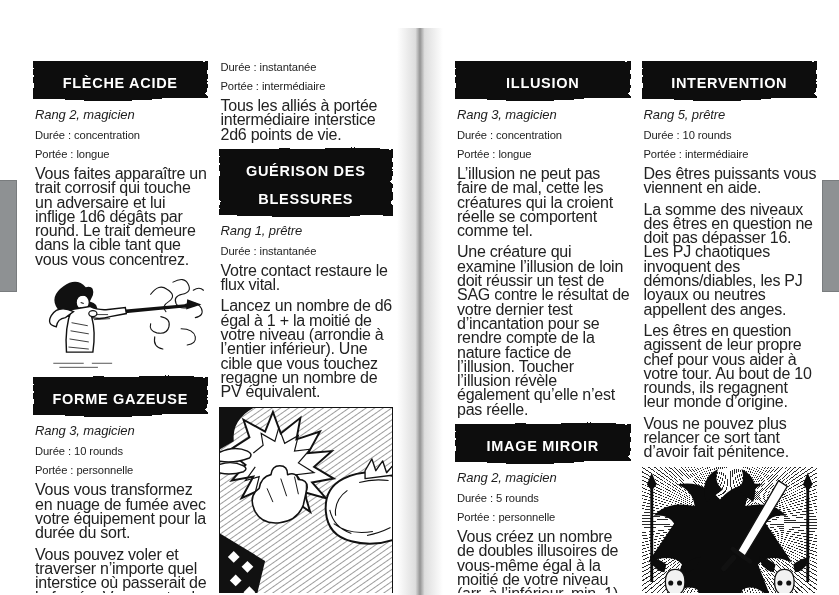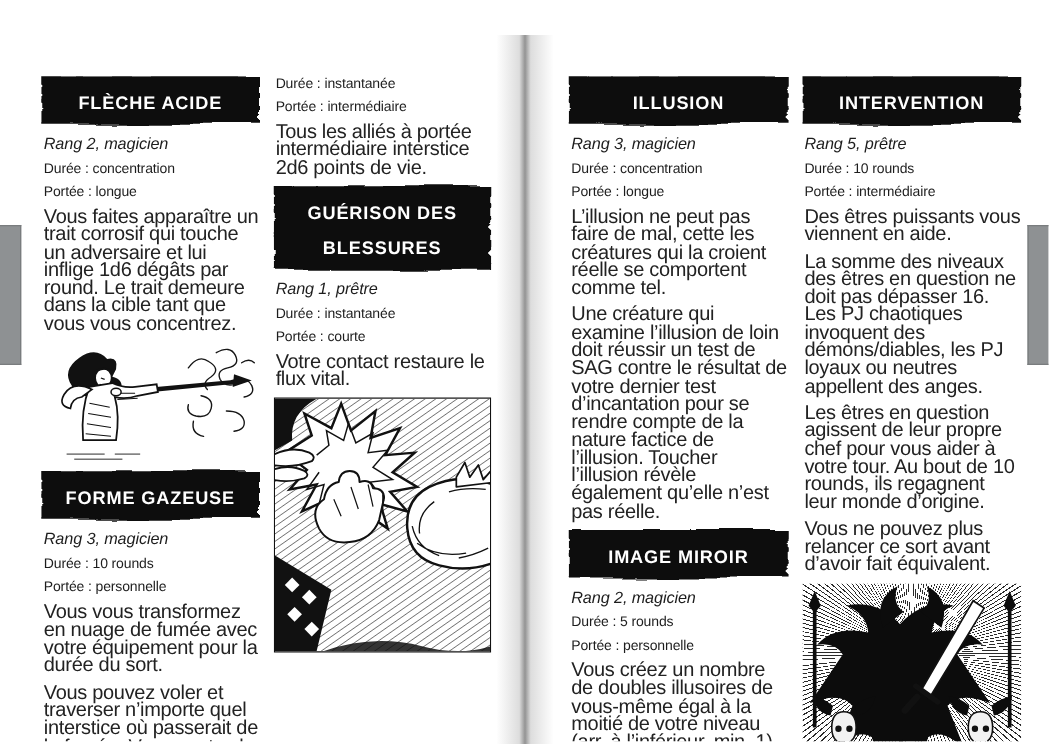--- a/index.html
+++ b/index.html
@@ -104,22 +104,22 @@
       <section>
         <p class="field"><b>Durée :</b> <span>instantanée</span></p>
         <p class="field"><b>Portée :</b> <span>intermédiaire</span></p>
         <p class="body">Tous les alliés à portée intermédiaire interstice 2d6 points de vie.</p>
       </section>
 
       <section>
         <h2 class="banner"><span>GUÉRISON DES BLESSURES</span></h2>
         <p class="rang">Rang 1, prêtre</p>
         <p class="field"><b>Durée :</b> <span>instantanée</span></p>
-        <p class="field"><b>Portée :</b> <span>courte</span></p>
         <p class="body">Votre contact restaure le flux vital.</p>
+        <p class="body">Lancez un nombre de d6 égal à 1 + la moitié de votre niveau (arrondie à l’entier inférieur). Une cible que vous touchez regagne un nombre de PV équivalent.</p>
       </section>
 
       <div class="illus illus-framed">
         <svg viewBox="0 0 176 206" xmlns="http://www.w3.org/2000/svg">
           <defs>
             <pattern id="hatch2" width="5" height="5" patternUnits="userSpaceOnUse" patternTransform="rotate(55)">
               <line x1="0" y1="0" x2="0" y2="5" stroke="#1c1c1c" stroke-width="1.1"></line>
             </pattern>
           </defs>
           <rect width="176" height="206" fill="#fff"></rect>
@@ -182,21 +182,21 @@
 
     <div class="col">
       <section>
         <h2 class="banner"><span>INTERVENTION</span></h2>
         <p class="rang">Rang 5, prêtre</p>
         <p class="field"><b>Durée :</b> <span>10 rounds</span></p>
         <p class="field"><b>Portée :</b> <span>intermédiaire</span></p>
         <p class="body">Des êtres puissants vous viennent en aide.</p>
         <p class="body">La somme des niveaux des êtres en question ne doit pas dépasser 16. Les PJ chaotiques invoquent des démons/diables, les PJ loyaux ou neutres appellent des anges.</p>
         <p class="body">Les êtres en question agissent de leur propre chef pour vous aider à votre tour. Au bout de 10 rounds, ils regagnent leur monde d’origine.</p>
-        <p class="body">Vous ne pouvez plus relancer ce sort avant d’avoir fait équivalent.</p>
+        <p class="body">Vous ne pouvez plus relancer ce sort tant d’avoir fait pénitence.</p>
       </section>
 
       <div class="illus illus-rays">
         <div class="rays-bg"></div>
         <svg viewBox="0 0 180 240" xmlns="http://www.w3.org/2000/svg">
           <path fill="#0c0c0c" d="M90,48 l-6,-10 q-20,-26 -48,-20 q16,6 18,22 q-28,-6 -42,10 q15,-2 21,8 l-27,40 q25,-10 35,2 l-14,36 q18,-18 30,-10 l7,26 q7,-15 16,-15 q9,0 16,15 l7,-26 q12,-8 30,10 l-14,-36 q10,-12 35,-2 l-27,-40 q6,-10 21,-8 q-14,-16 -42,-10 q2,-16 18,-22 q-28,-6 -48,20 z"></path>
           <path fill="#0c0c0c" d="M66,36 q-8,-24 12,-34 q-5,14 5,21 z M114,36 q8,-24 -12,-34 q5,14 -5,21 z"></path>
           <polygon points="140,14 149,20 104,94 97,88" fill="#fff" stroke="#111" stroke-width="1.4"></polygon>
           <path d="M93,84 l18,13" stroke="#111" stroke-width="4.5" stroke-linecap="round" fill="none"></path>
           <path d="M94,93 l-10,11" stroke="#111" stroke-width="5.5" stroke-linecap="round" fill="none"></path>

